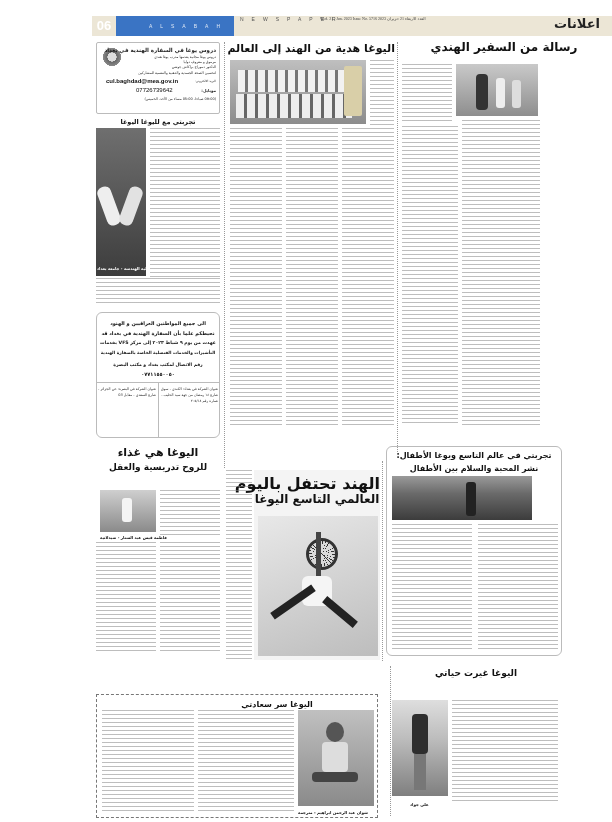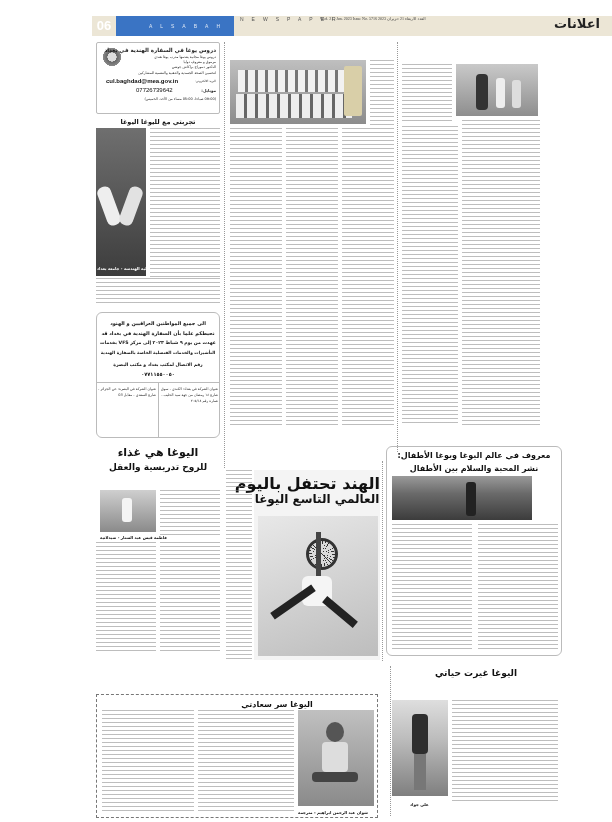--- a/index.html
+++ b/index.html
@@ -33,29 +33,31 @@
   <div class="pgnum">06</div>
   <div class="blue">ALSABAH</div>
   <div class="news">NEWSPAPER</div>
   <div class="date">Wed. 21 . Jun. 2023 Issue No. 5716 العدد الاربعاء 21 حزيران 2023</div>
   <div class="section">اعلانات</div>
 
   <div class="vrule" style="left:132px;top:26px;height:426px"></div>
   <div class="vrule" style="left:305px;top:26px;height:410px"></div>
   <div class="vrule" style="left:290px;top:445px;height:200px"></div>
 
+  <div class="h" style="right:8px;top:24px;width:200px;font-size:12px">رسالة من السفير الهندي</div>
   <div class="photo" style="left:364px;top:48px;width:82px;height:52px;background:linear-gradient(#c9c9c9,#8e8e8e)">
     <div style="position:absolute;left:20px;top:10px;width:12px;height:36px;background:#333;border-radius:4px"></div>
     <div style="position:absolute;left:40px;top:14px;width:9px;height:30px;background:#eee;border-radius:3px"></div>
     <div style="position:absolute;left:56px;top:16px;width:9px;height:28px;background:#ddd;border-radius:3px"></div>
   </div>
   <div class="txt" style="left:310px;top:48px;width:50px;height:60px"></div>
   <div class="txt" style="left:310px;top:110px;width:56px;height:300px"></div>
   <div class="txt" style="left:370px;top:104px;width:78px;height:306px"></div>
 
+  <div class="h" style="left:138px;top:26px;width:165px;font-size:11px">اليوغا هدية من الهند إلى العالم</div>
   <div class="photo" style="left:138px;top:44px;width:136px;height:64px;background:linear-gradient(#bfbfbf,#8c8c8c)">
     <div style="position:absolute;left:8px;top:10px;width:110px;height:22px;background:repeating-linear-gradient(90deg,#f2f2f2 0 7px,#777 7px 10px)"></div>
     <div style="position:absolute;left:6px;top:34px;width:116px;height:24px;background:repeating-linear-gradient(90deg,#eee 0 8px,#666 8px 11px)"></div>
     <div style="position:absolute;right:4px;top:6px;width:18px;height:50px;background:#d9cfa8;border-radius:2px"></div>
   </div>
   <div class="txt" style="left:278px;top:44px;width:24px;height:66px"></div>
   <div class="txt" style="left:138px;top:112px;width:165px;height:298px;background:repeating-linear-gradient(90deg,transparent 0,transparent 52px,#fff 52px,#fff 56px),repeating-linear-gradient(to bottom,#888 0,#888 1px,transparent 1px,transparent 4px)"></div>
 
   <div class="box" style="left:4px;top:26px;width:124px;height:72px;border-radius:2px"></div>
   <div class="abs" style="left:10px;top:30px;width:20px;height:22px;border-radius:50%;background:radial-gradient(circle,#ddd 30%,#666 32%,#888 60%,#fff 62%)"></div>
@@ -106,21 +108,21 @@
   <div class="photo" style="left:166px;top:500px;width:120px;height:140px;background:linear-gradient(160deg,#e8e8e8,#bdbdbd)">
     <div style="position:absolute;left:48px;top:22px;width:32px;height:32px;border-radius:50%;border:3px solid #333;background:repeating-conic-gradient(#333 0 3deg,transparent 3deg 15deg)"></div>
     <div style="position:absolute;left:58px;top:16px;width:5px;height:60px;background:#444"></div>
     <div style="position:absolute;left:44px;top:60px;width:30px;height:30px;background:#f5f5f5;border-radius:6px"></div>
     <div style="position:absolute;left:10px;top:82px;width:50px;height:8px;background:#222;transform:rotate(-35deg)"></div>
     <div style="position:absolute;left:62px;top:92px;width:40px;height:8px;background:#222;transform:rotate(40deg)"></div>
   </div>
   <div class="txt" style="left:134px;top:454px;width:26px;height:190px"></div>
 
   <div class="box" style="left:294px;top:430px;width:176px;height:210px"></div>
-  <div class="h" style="left:296px;top:435px;width:172px;font-size:8px">معروف في عالم اليوغا ويوغا الأطفال:</div>
+  <div class="h" style="left:296px;top:435px;width:172px;font-size:8px">تجربتي في عالم التاسع ويوغا الأطفال:</div>
   <div class="h" style="left:296px;top:448px;width:172px;font-size:8px">نشر المحبة والسلام بين الأطفال</div>
   <div class="photo" style="left:300px;top:460px;width:140px;height:44px;background:linear-gradient(#9a9a9a 0,#6a6a6a 40%,#3c3c3c 100%)">
     <div style="position:absolute;left:74px;top:6px;width:10px;height:34px;background:#222;border-radius:3px"></div>
   </div>
   <div class="txt" style="left:300px;top:508px;width:166px;height:128px;background:repeating-linear-gradient(90deg,transparent 0,transparent 80px,#fff 80px,#fff 86px),repeating-linear-gradient(to bottom,#888 0,#888 1px,transparent 1px,transparent 4px)"></div>
 
   <div class="h" style="left:304px;top:652px;width:160px;font-size:9px">اليوغا غيرت حياتي</div>
   <div class="vrule" style="left:298px;top:650px;height:150px"></div>
   <div class="photo" style="left:300px;top:684px;width:56px;height:96px;background:linear-gradient(#dedede 0,#bdbdbd 40%,#7f7f7f 100%)">
     <div style="position:absolute;left:20px;top:14px;width:16px;height:40px;background:#2e2e2e;border-radius:4px"></div>

